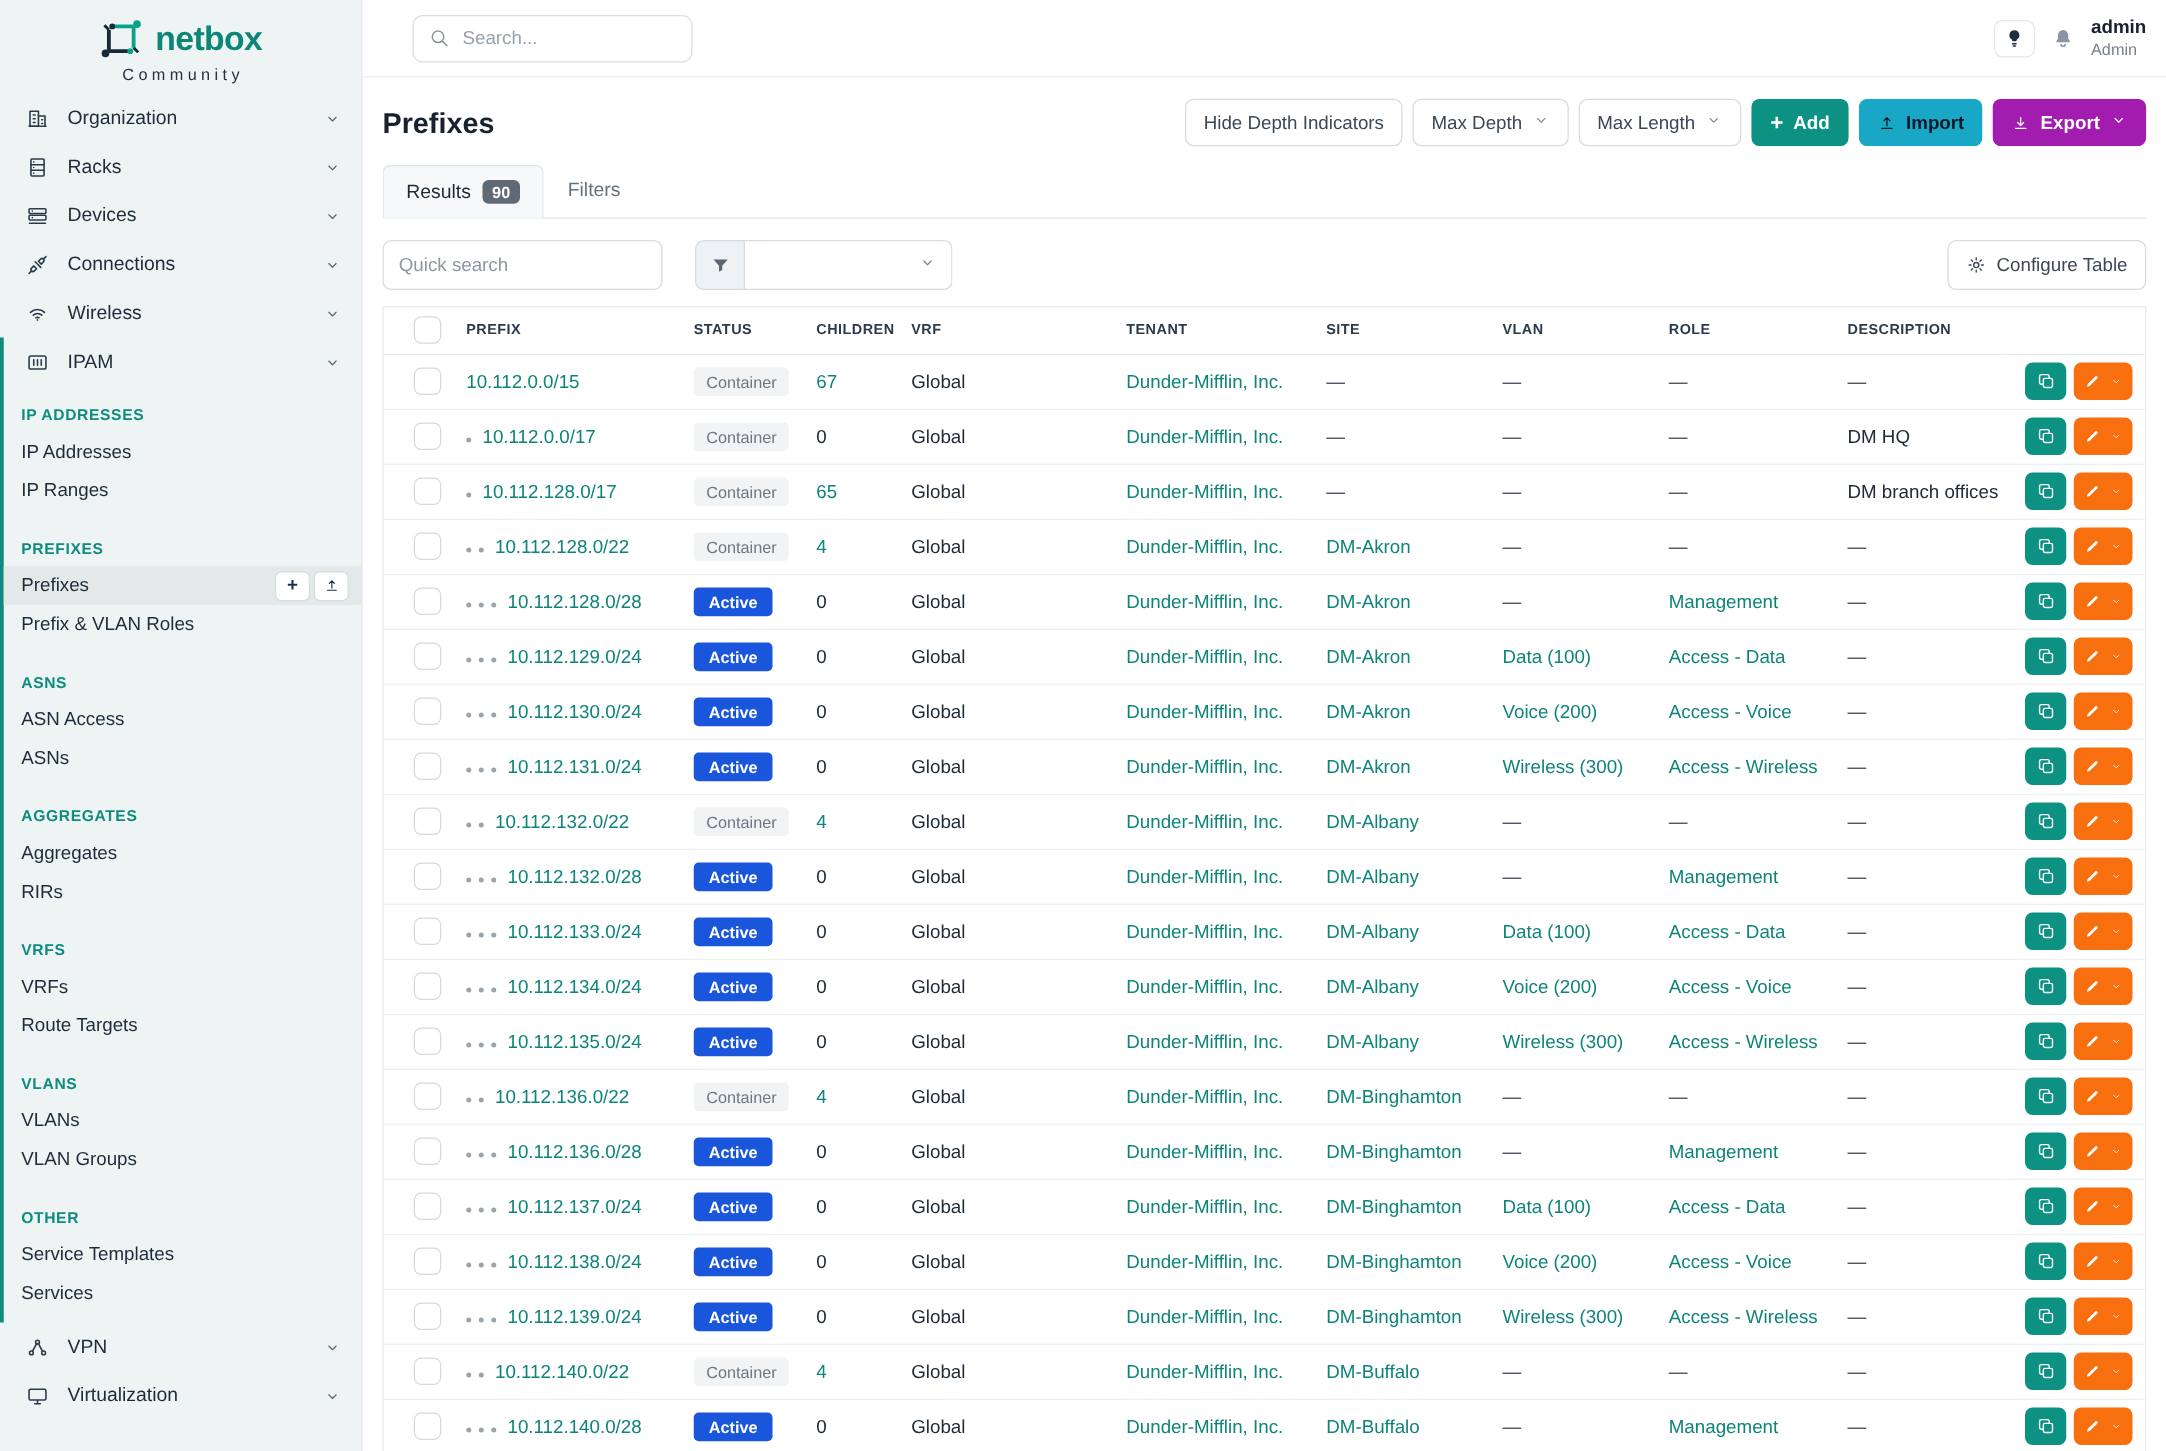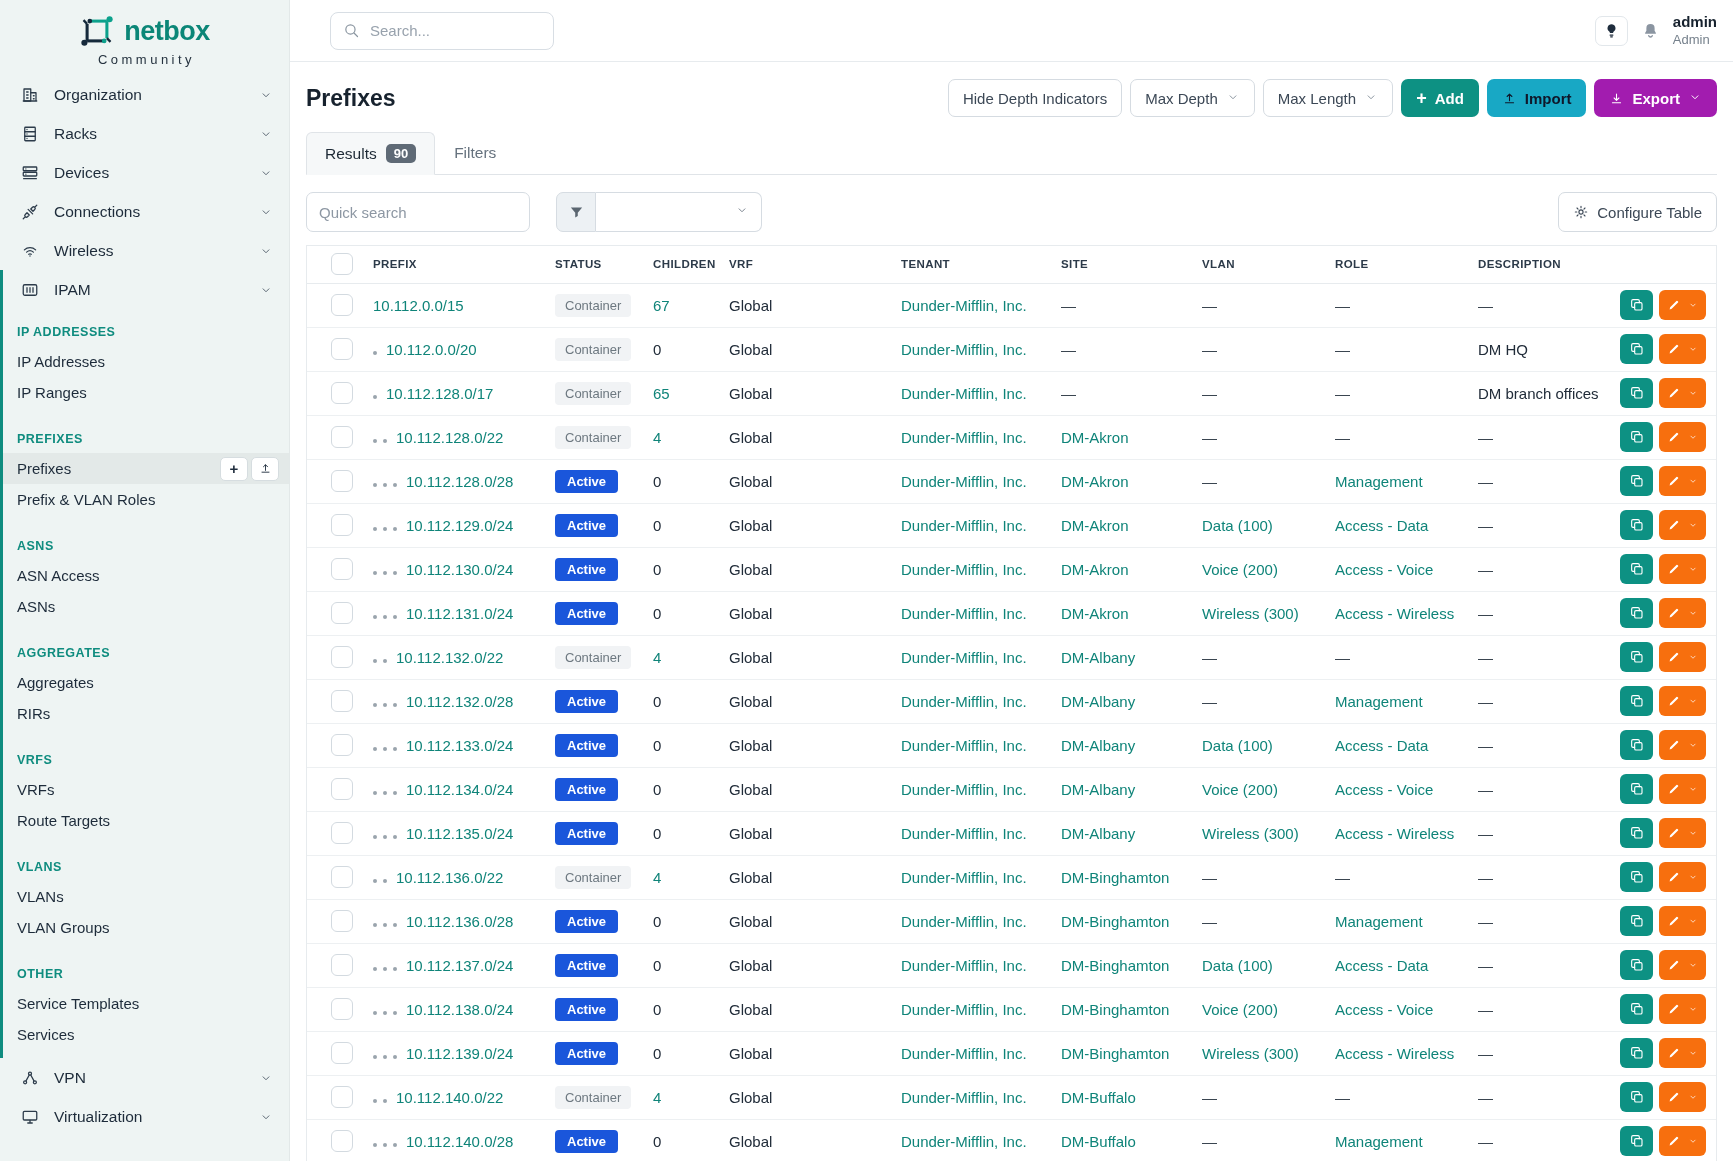--- a/index.html
+++ b/index.html
@@ -495,21 +495,21 @@
                   </button>
                 </span>
               </td>
             </tr>
             <tr>
               <td class="cb-cell">
                 <div class="checkbox"></div>
               </td>
               <td><span class="dots">
                   <span class="dot"></span>
-                </span><a class="link">10.112.0.0/20</a></td>
+                </span><a class="link">10.112.0.0/17</a></td>
               <td><span class="badge badge-container">Container</span></td>
               <td><span>0</span></td>
               <td><span>Global</span></td>
               <td><a class="link">Dunder-Mifflin, Inc.</a></td>
               <td><span class="dash">—</span></td>
               <td><span class="dash">—</span></td>
               <td><span class="dash">—</span></td>
               <td><span>DM HQ</span></td>
               <td>
                 <span class="action-btns">

